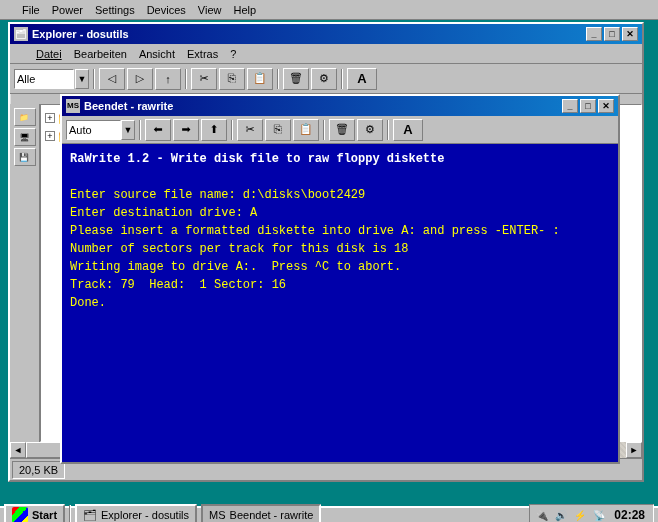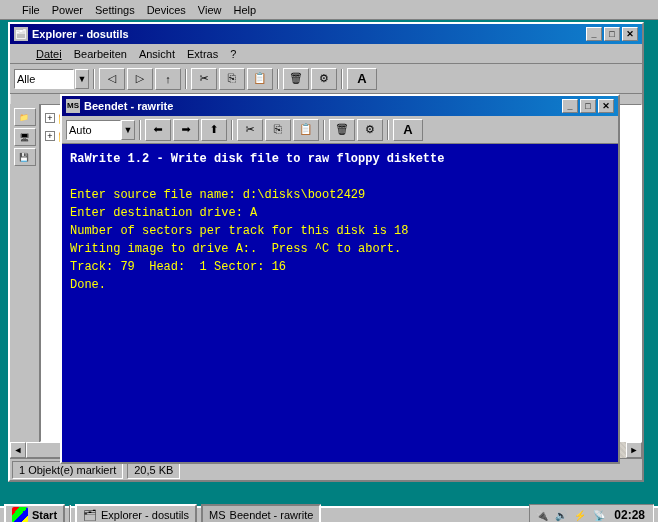--- a/index.html
+++ b/index.html
@@ -495,21 +495,20 @@
 
   <div class="scrollbar-h">
     <div class="scroll-arrow">◄</div>
     <div class="scroll-track">
       <div class="scroll-thumb"></div>
     </div>
     <div class="scroll-arrow">►</div>
   </div>
 
   <div class="status-bar">
-    <div class="status-cell">1 Objekt(e) markiert</div>
     <div class="status-cell">20,5 KB</div>
   </div>
 
   <div class="rawrite-window">
 
     <div class="rawrite-title">
       <span class="rawrite-title-icon">MS</span>
       <span>Beendet - rawrite</span>
       <div class="title-bar-buttons">
         <div class="title-btn">_</div>
@@ -536,20 +535,21 @@
       <div class="toolbar-btn">⚙</div>
       <div class="toolbar-separator"></div>
       <div class="toolbar-btn" style="width:30px;font-weight:bold;font-size:13px;">A</div>
     </div>
 
     <div class="terminal">
       <div class="terminal-line terminal-title-line">RaWrite 1.2 - Write disk file to raw floppy diskette</div>
       <div class="terminal-line">&nbsp;</div>
       <div class="terminal-line">Enter source file name: d:\disks\boot2429</div>
       <div class="terminal-line">Enter destination drive: A</div>
+      <div class="terminal-line">Please insert a formatted diskette into drive A: and press -ENTER- :</div>
       <div class="terminal-line">Number of sectors per track for this disk is 18</div>
       <div class="terminal-line">Writing image to drive A:.  Press ^C to abort.</div>
       <div class="terminal-line">Track: 79  Head:  1 Sector: 16</div>
       <div class="terminal-line">Done.</div>
     </div>
   </div>
 </div>
 
 <div class="taskbar">
   <div class="start-button">

